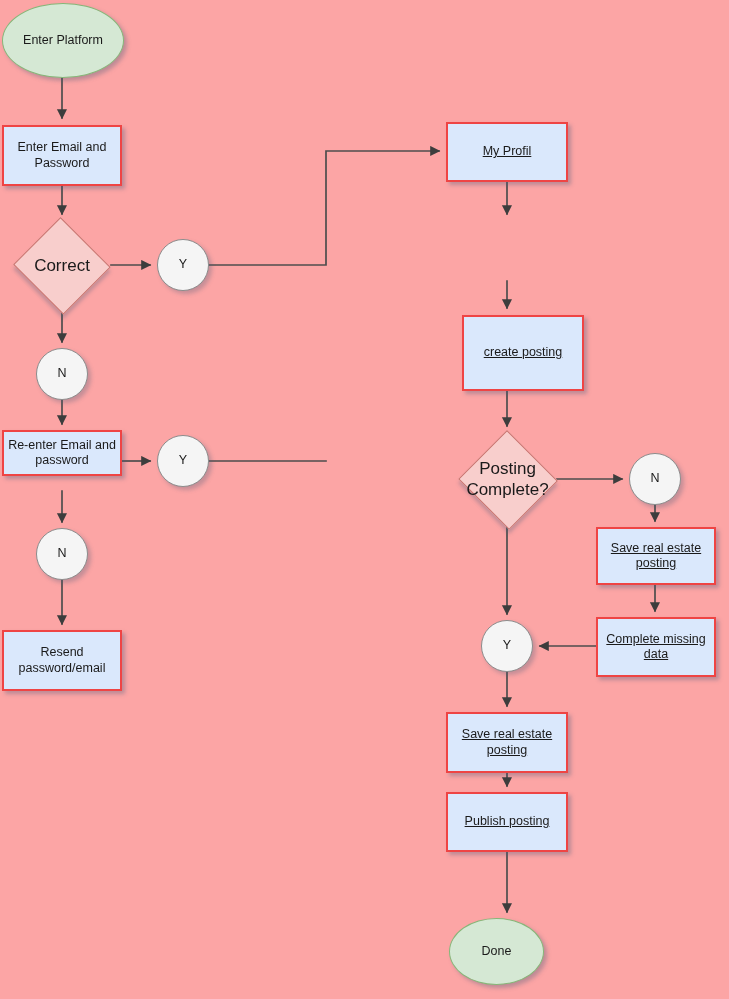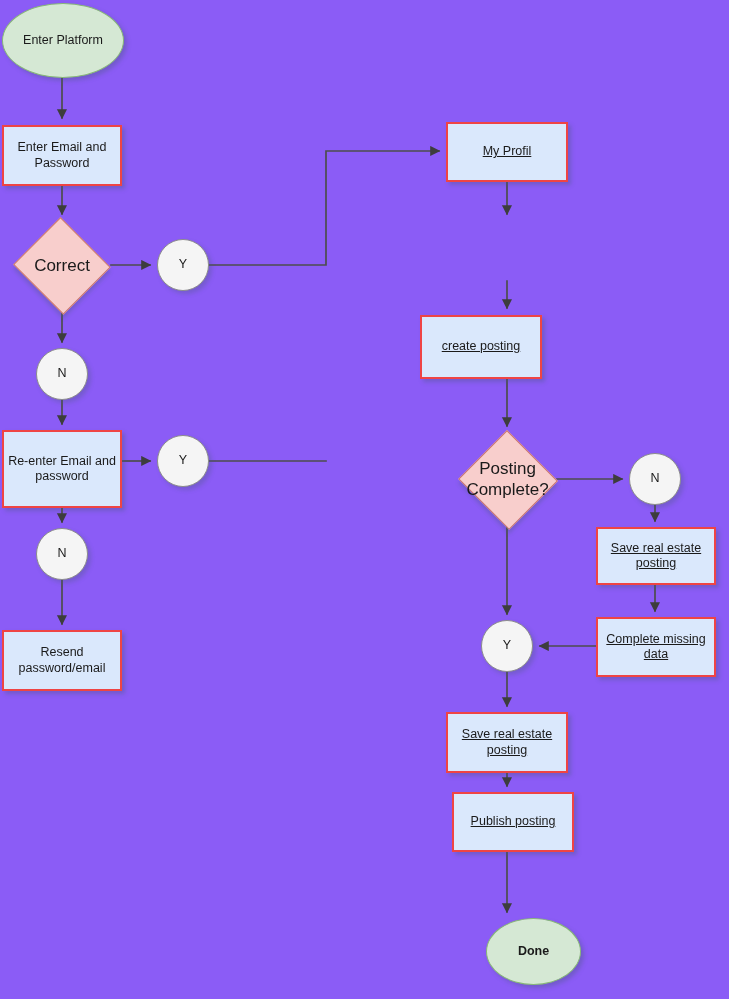--- a/index.html
+++ b/index.html
@@ -8,21 +8,21 @@
     padding: 0;
     background: #ffffff;
   }
   body {
     font-family: "Liberation Sans", sans-serif;
   }
   #canvas {
     position: relative;
     width: 729px;
     height: 999px;
-    background: #8b5cf6;
+    background: #fca5a5;
     overflow: hidden;
   }
   #edge-layer {
     position: absolute;
     left: 0;
     top: 0;
     width: 729px;
     height: 999px;
     pointer-events: none;
   }
@@ -147,21 +147,21 @@
   </div>
 
   <div class="node junction" style="left: 157px; top: 239px; width: 52px; height: 52px;">
     <span class="label">Y</span>
   </div>
 
   <div class="node junction" style="left: 36px; top: 348px; width: 52px; height: 52px;">
     <span class="label">N</span>
   </div>
 
-  <div class="node process" style="left: 2px; top: 430px; width: 120px; height: 78px;">
+  <div class="node process" style="left: 2px; top: 430px; width: 120px; height: 46px;">
     <span class="label">Re-enter Email and
 password</span>
   </div>
 
   <div class="node junction" style="left: 157px; top: 435px; width: 52px; height: 52px;">
     <span class="label">Y</span>
   </div>
 
   <div class="node junction" style="left: 36px; top: 528px; width: 52px; height: 52px;">
     <span class="label">N</span>
@@ -170,21 +170,21 @@
   <div class="node process" style="left: 2px; top: 630px; width: 120px; height: 61px; justify-content: center;">
     <span class="label">Resend
 password/email</span>
   </div>
 
   <div class="node process link" style="left: 446px; top: 122px; width: 122px; height: 60px;">
     <span class="label">My Profil</span>
   </div>
 
 
-  <div class="node process link" style="left: 420px; top: 315px; width: 122px; height: 64px;">
+  <div class="node process link" style="left: 462px; top: 315px; width: 122px; height: 76px;">
     <span class="label">create posting</span>
   </div>
 
   <div class="decision-wrap" style="left: 458px; top: 432px; width: 99px; height: 95px;">
     <div class="diamond"></div>
     <div class="dlabel">Posting
 Complete?</div>
   </div>
 
   <div class="node junction" style="left: 629px; top: 453px; width: 52px; height: 52px;">
@@ -203,21 +203,21 @@
 
   <div class="node junction" style="left: 481px; top: 620px; width: 52px; height: 52px;">
     <span class="label">Y</span>
   </div>
 
   <div class="node process link" style="left: 446px; top: 712px; width: 122px; height: 61px;">
     <span class="label">Save real estate
 posting</span>
   </div>
 
-  <div class="node process link" style="left: 446px; top: 792px; width: 122px; height: 60px; margin-left: 6px;">
+  <div class="node process link" style="left: 446px; top: 792px; width: 122px; height: 60px;">
     <span class="label">Publish posting</span>
   </div>
 
-  <div class="node terminator" style="left: 486px; top: 918px; width: 95px; height: 67px; font-weight: bold;">
+  <div class="node terminator" style="left: 449px; top: 918px; width: 95px; height: 67px;">
     <span class="label">Done</span>
   </div>
 
 </div>
 
 </body></html>

